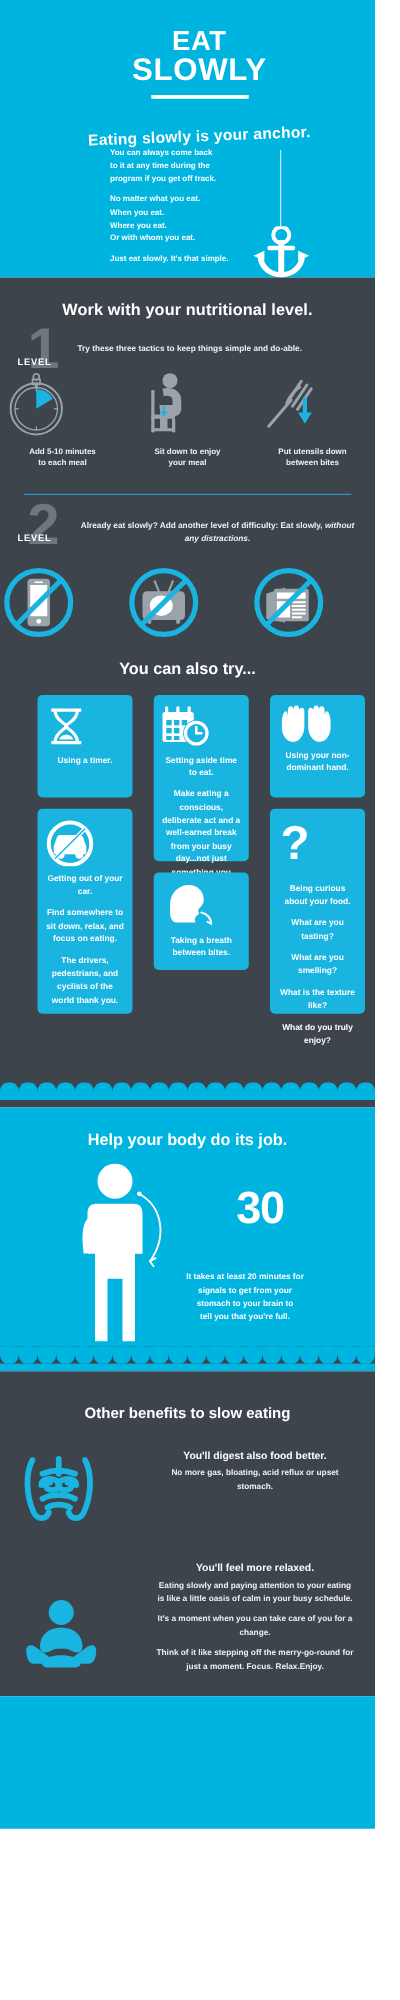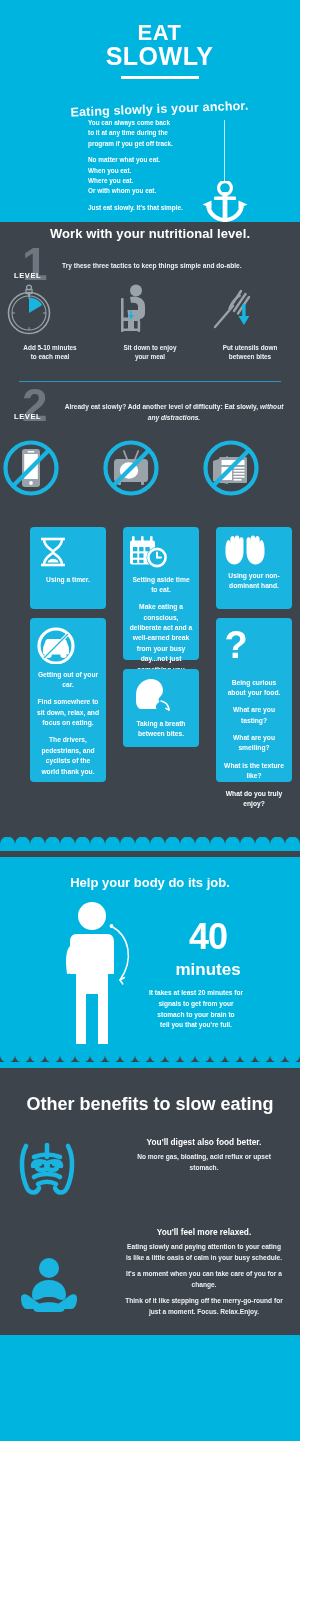--- a/index.html
+++ b/index.html
@@ -32,21 +32,21 @@
     position:absolute; left:88px; top:118px; width:120px;
     font-size:6.4px; font-weight:bold; line-height:1.62;
   }
   .hero-body p { margin-bottom:6px; }
   .hero-body p:last-child { margin-bottom:0; }
   .anchor-wrap { position:absolute; left:200px; top:120px; width:60px; }
   .anchor-rope { width:1px; height:62px; background:rgba(255,255,255,.75); margin-left:24px; }
   .anchor-ico { margin-top:-1px; }
 
   
-  #levels { padding:4px 0 6px; }
+  #levels { padding:18px 0 6px; }
   .h2 {
     text-align:center; font-size:13px; font-weight:bold; letter-spacing:.1px;
   }
   .level-row { position:relative; margin-top:20px; padding-left:14px; }
   .level-badge { position:absolute; left:14px; top:-12px; width:48px; height:44px; }
   .level-num {
     position:absolute; left:8px; top:-8px;
     font-size:46px; font-weight:bold; color:#6e7680; line-height:1;
     letter-spacing:-2px;
   }
@@ -106,21 +106,21 @@
     position:absolute; left:148px; top:62px; width:120px; text-align:center;
     font-size:17px; font-weight:bold;
   }
   .twenty-body {
     position:absolute; left:128px; top:90px; width:136px; text-align:center;
     font-size:6.6px; font-weight:bold; line-height:1.62;
   }
 
   
   #benefits { padding:26px 0 18px; }
-  .h2d { text-align:center; font-size:18px; font-weight:bold; }
+  .h2d { text-align:center; font-size:12px; font-weight:bold; }
   .ben { display:flex; align-items:flex-start; margin-top:22px; padding:0 16px; }
   .ben .bico { width:104px; flex:0 0 104px; text-align:center; padding-top:4px; }
   .ben .btxt { flex:1; padding-left:4px; }
   .ben h3 { font-size:8.3px; font-weight:bold; text-align:center; margin-bottom:5px; }
   .ben p { font-size:6.6px; font-weight:bold; line-height:1.6; text-align:center; margin-bottom:6px; color:#eef1f3;}
   .ben p:last-child { margin-bottom:0; }
   .ben.mid { margin-top:30px;align-items:flex-end; }
   .ben.mid .bico { padding-top:14px; }
 
   
@@ -296,20 +296,21 @@
           <rect x="33.5" y="39" width="11" height="1.6"></rect>
           <rect x="33.5" y="42" width="8" height="1.6"></rect>
         </g>
         <circle cx="31" cy="31" r="25.5" fill="none" stroke="#19b4e0" stroke-width="4.2"></circle>
         <line x1="13" y1="49" x2="49" y2="13" stroke="#19b4e0" stroke-width="4.2"></line>
       </svg>
     </div>
   </div>
 
   <div id="also">
+    <div class="h2b">You can also try...</div>
 
     <div class="cards">
 
       <div class="card c-timer">
         <div class="ico">
           <svg width="34" height="34" viewBox="0 0 34 34">
             <g fill="none" stroke="#ffffff" stroke-width="2.6" stroke-linejoin="round">
               <path d="M5 4 H29"></path>
               <path d="M5 30 H29"></path>
               <path d="M8 4 C8 13 17 14.5 17 17 C17 19.5 8 21 8 30"></path>
@@ -458,22 +459,21 @@
           <circle cx="28" cy="18" r="14"></circle>
           <path d="M13 36 L43 36 C48 36 50 39 50 44 L50 76 L44 76 L44 146 L34 146 L34 96 L22 96 L22 146 L12 146 L12 76 L6 76 L6 44 C6 39 8 36 13 36 Z"></path>
           <path d="M6 48 C2 52 1 62 3 76 L9 75 C7 62 8 54 10 51 Z"></path>
         </g>
         <path d="M31 76 C36 73 42 76 42 81 C42 86 36 88 32 86 C28 84 28.5 79 31 78" fill="none" stroke="#ffffff" stroke-width="2.6" stroke-linecap="round"></path>
         <path d="M47 28 C66 38 70 62 56 82" fill="none" stroke="#ffffff" stroke-width="1.5" stroke-linecap="round"></path>
         <circle cx="47.5" cy="28" r="1.9" fill="#ffffff"></circle>
         <path d="M56 82 L60.5 79.5 M56 82 L58.8 86" fill="none" stroke="#ffffff" stroke-width="1.5" stroke-linecap="round"></path>
       </svg>
     </div>
-    <div class="big-num">40</div>
-    <div class="big-min">minutes</div>
+    <div class="big-num">30</div>
     <div class="twenty-body">
       <span>It takes at least 20 minutes for</span><br>
       <span>signals to get from your</span><br>
       <span>stomach to your brain to</span><br>
       <span>tell you that you're full.</span>
     </div>
   </div>
 
   <div class="scallop">
     <svg width="300" height="14" viewBox="0 0 300 14" preserveAspectRatio="none">

